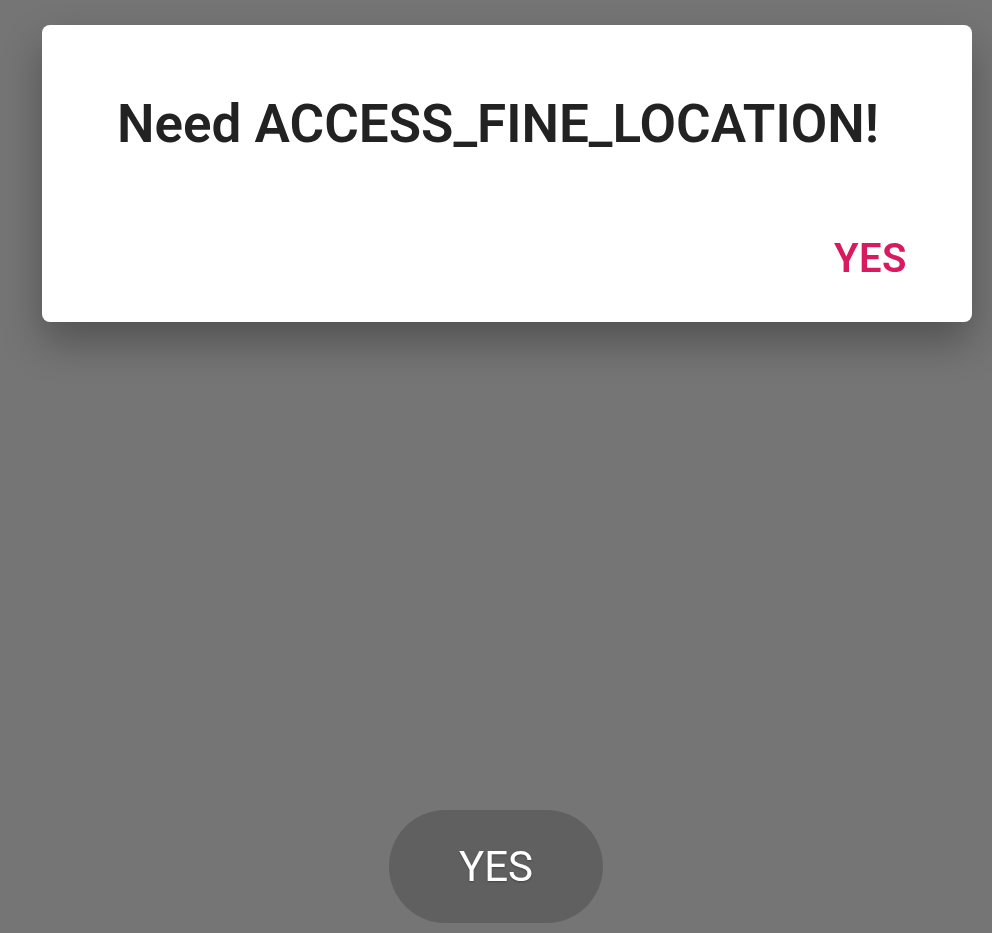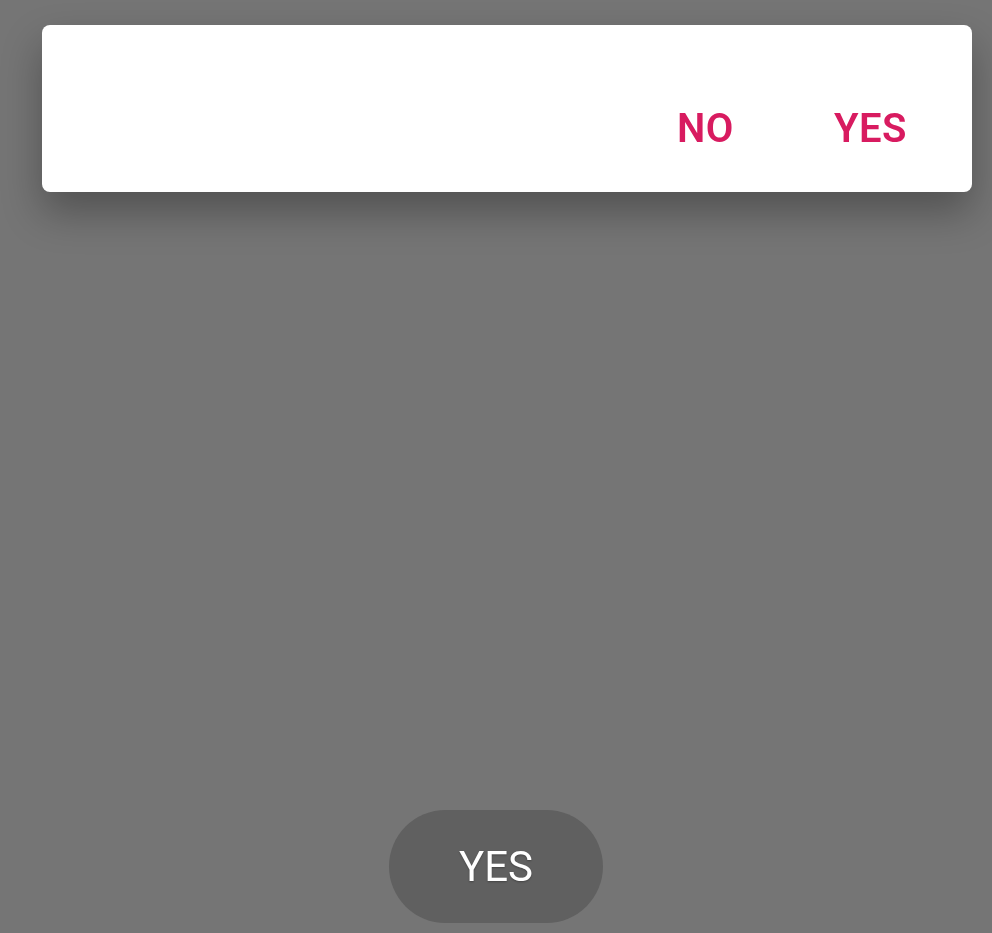--- a/index.html
+++ b/index.html
@@ -78,21 +78,21 @@
       color: #ffffff;
       font-size: 42px;
       font-weight: 400;
       text-shadow: 0 1px 2px rgba(0,0,0,0.3);
     }
   </style>
 </head>
 <body>
 
 <div class="dialog">
+  <div class="dialog-title">Need ACCESS_FINE_LOCATION!</div>
   <div class="dialog-actions">
-    <button class="dialog-button">NO</button>
     <button class="dialog-button">YES</button>
   </div>
 </div>
 
 <div class="toast">
   <span class="toast-text">YES</span>
 </div>
 
 </body></html>

